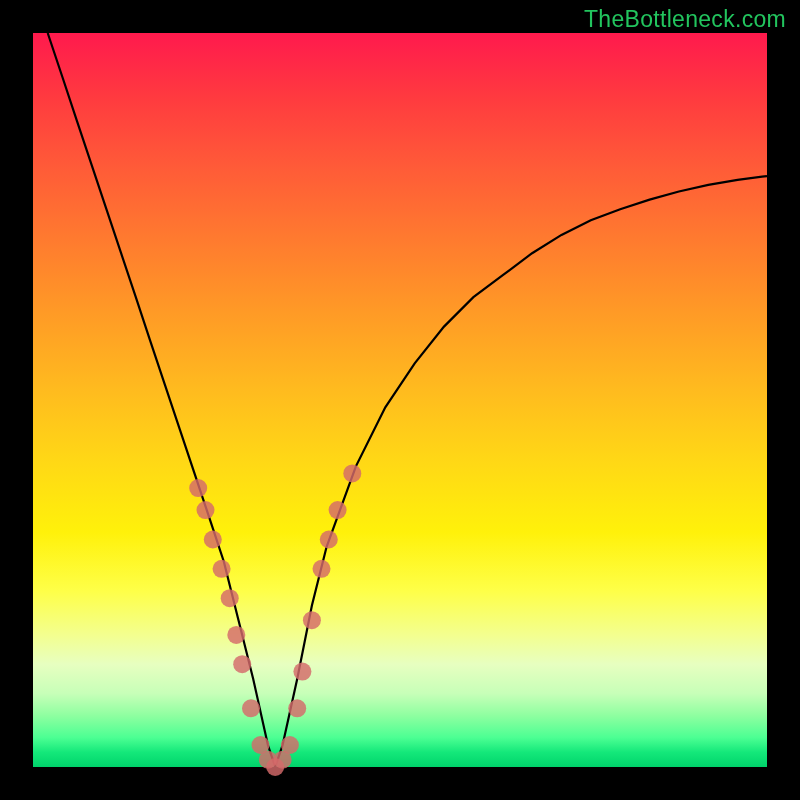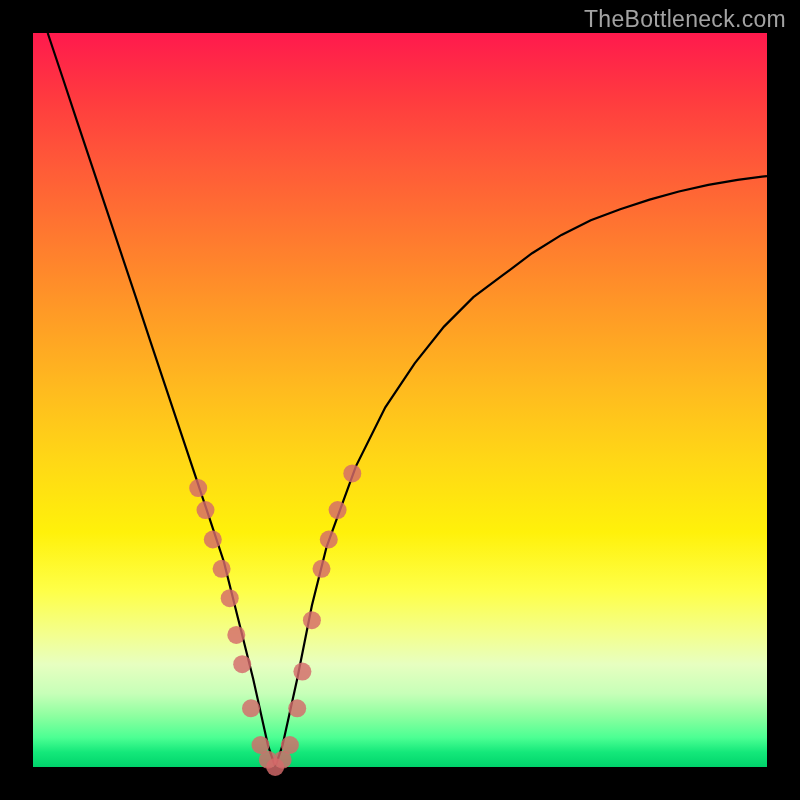--- a/index.html
+++ b/index.html
@@ -42,21 +42,21 @@
       #8effa0 93%,
       #4cff93 96%,
       #14e87a 98%,
       #00d36b 100%
     );
   }
   .watermark {
     position: absolute;
     top: 6px;
     right: 14px;
-    color: #a3a3a3;
+    color: #22c55e;
     font-size: 23px;
     letter-spacing: 0.3px;
     font-weight: 400;
   }
   svg.curve {
     position: absolute;
     top: 0;
     left: 0;
     width: 734px;
     height: 734px;

